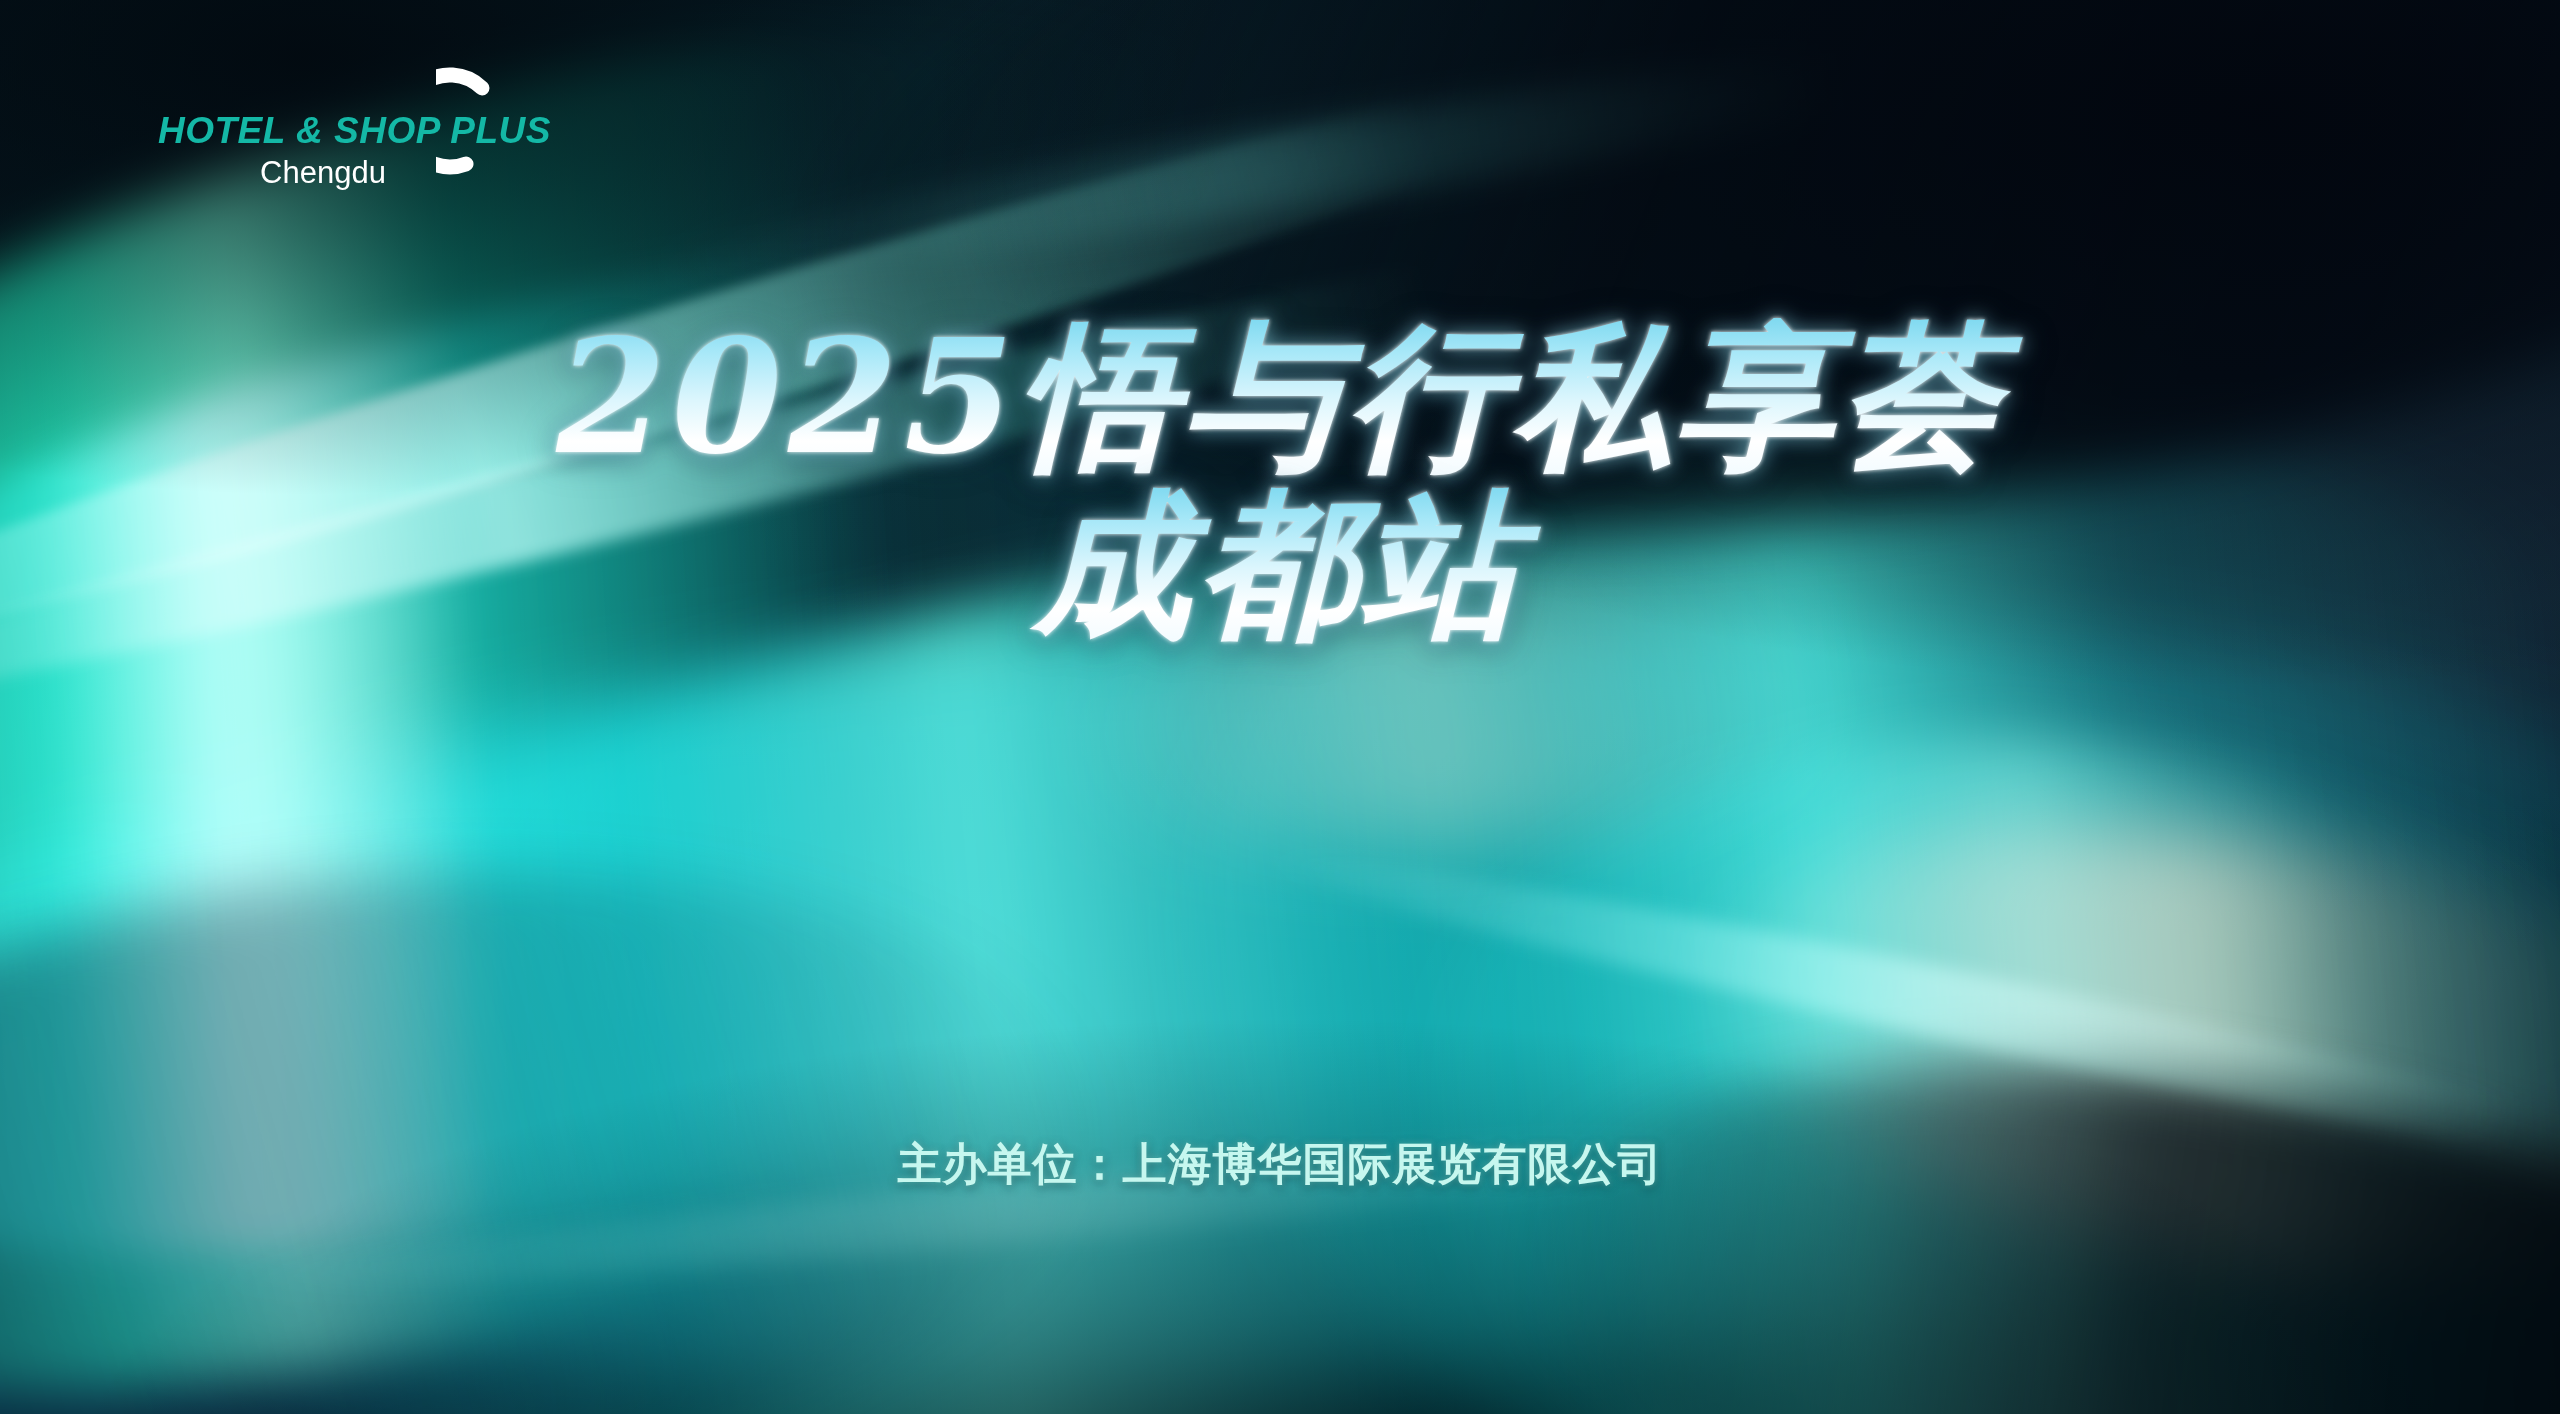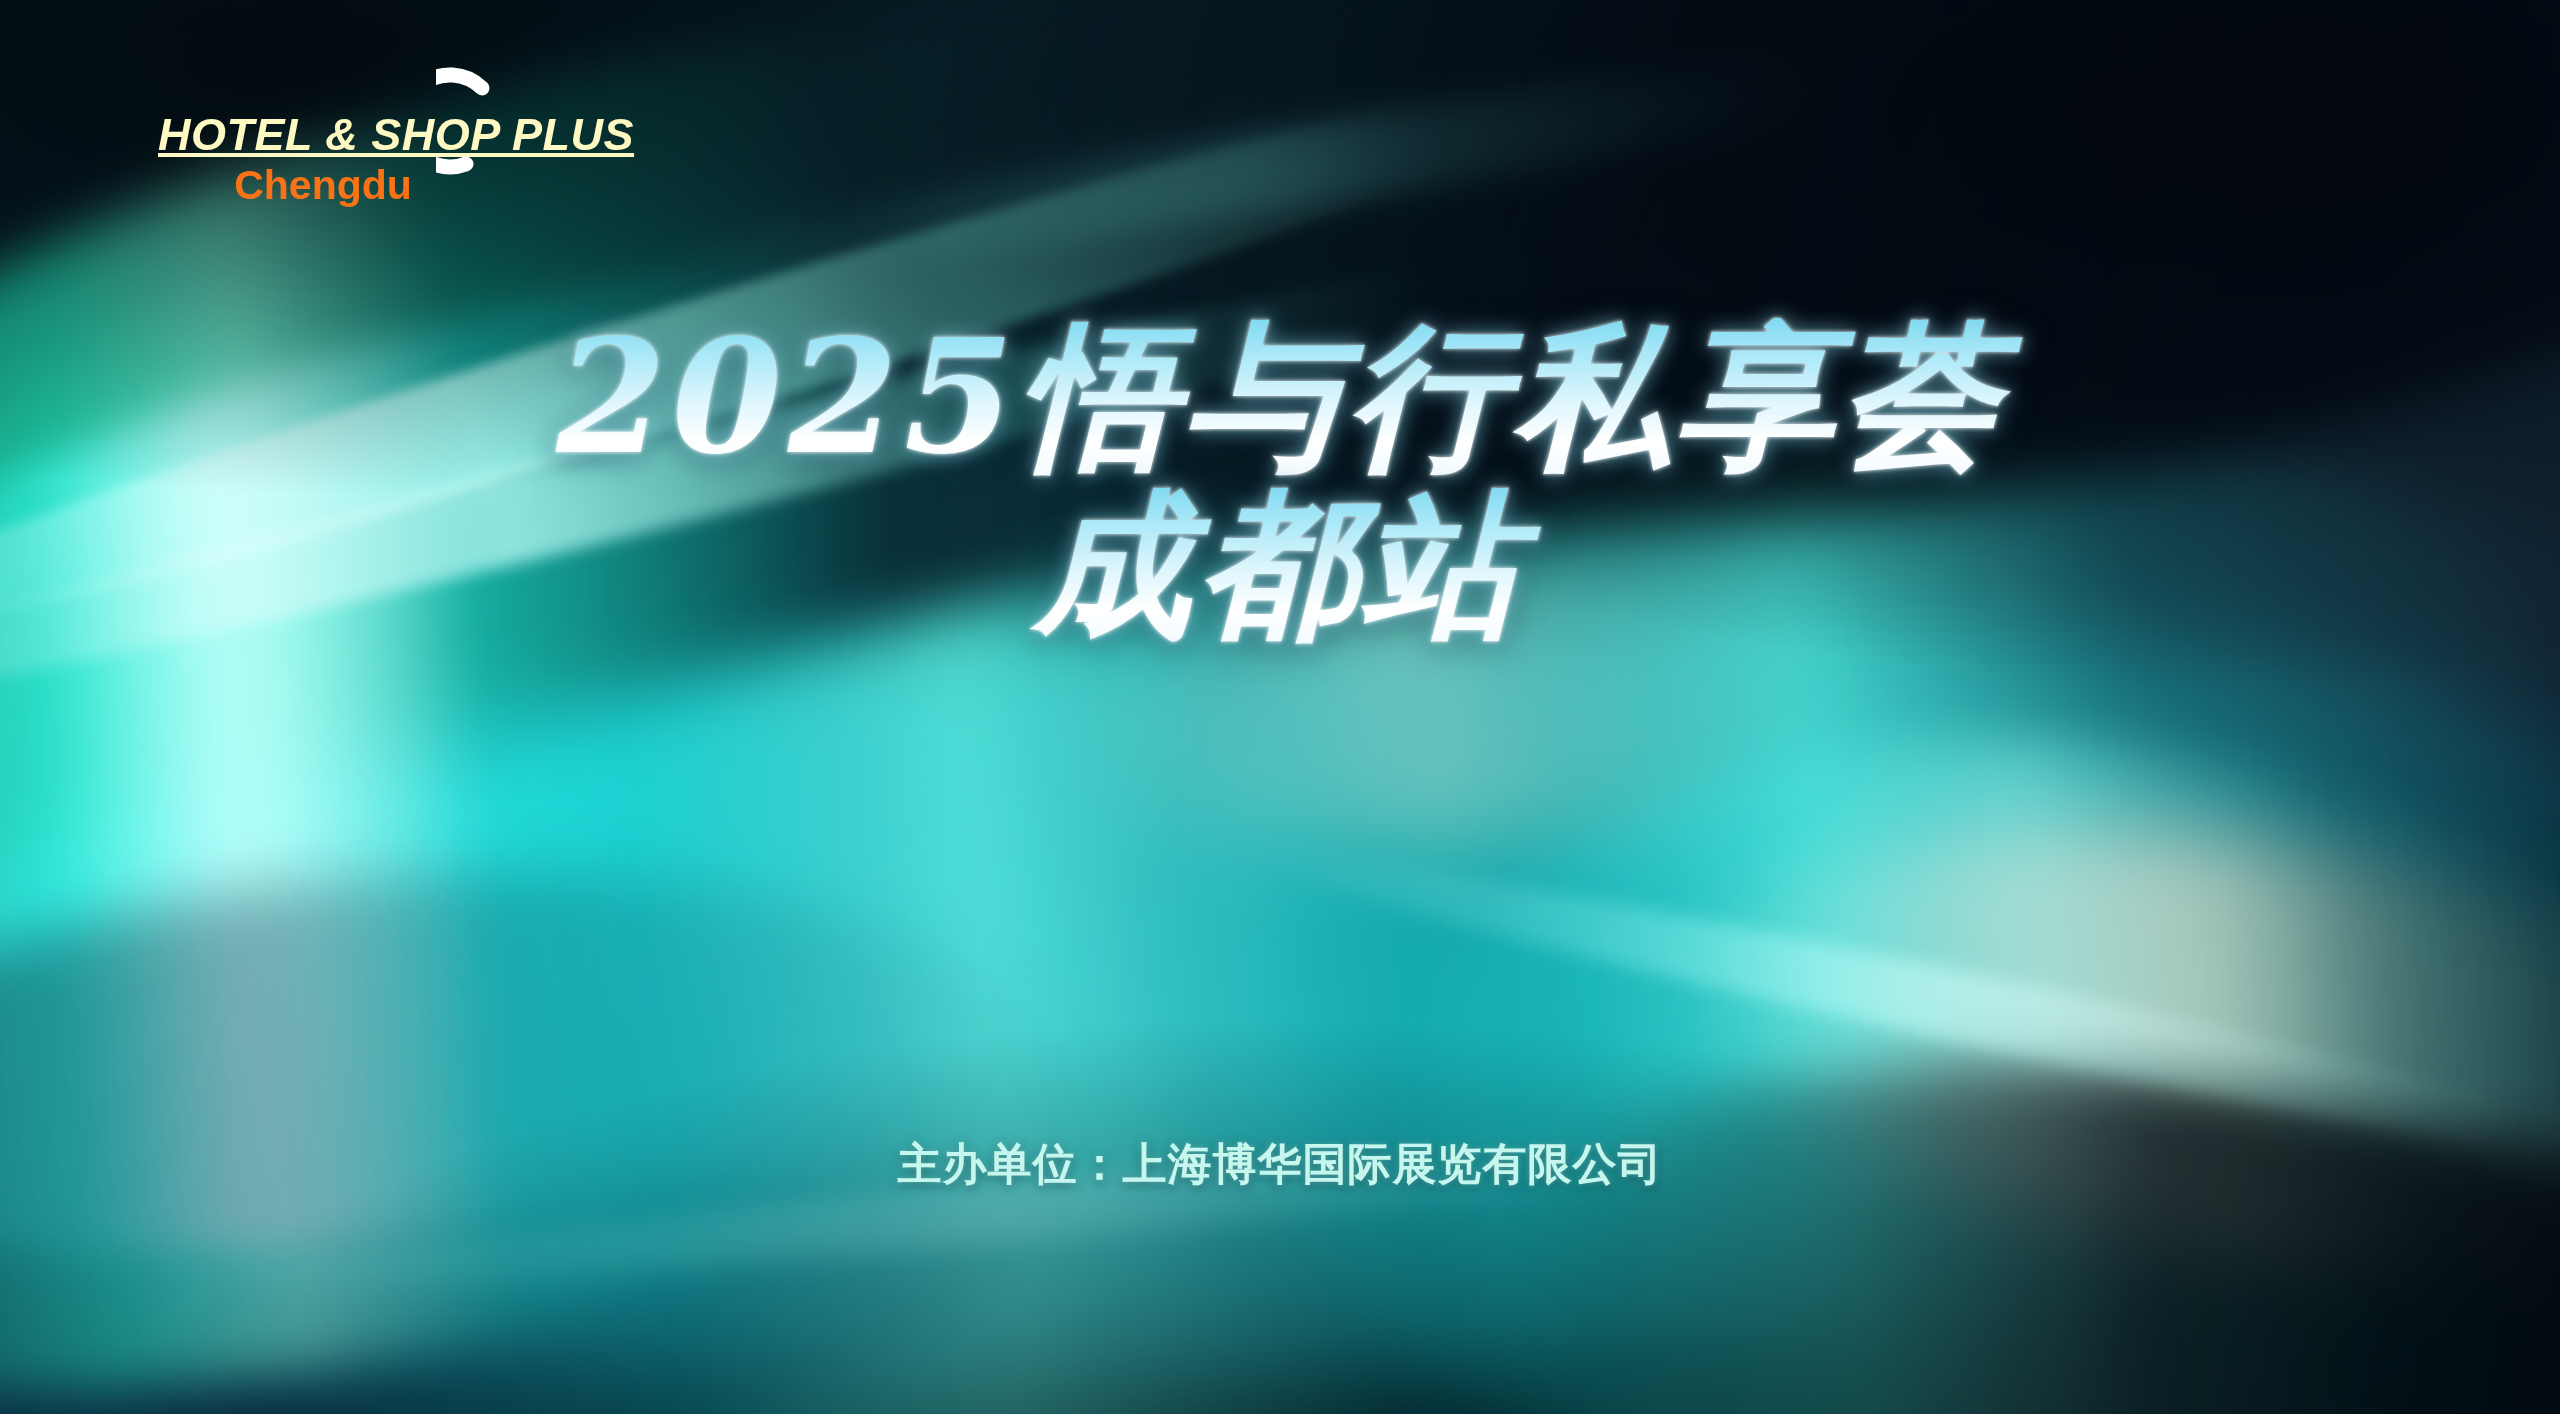--- a/index.html
+++ b/index.html
@@ -237,34 +237,33 @@
     height: 120px;
   }
   .logo-text {
     position: absolute;
     left: 8px;
     top: 52px;
     width: 370px;
     text-align: left;
   }
   .logo-main {
-    font-size: 45px;
+    font-size: 37px;
     font-weight: 700;
     font-style: italic;
     letter-spacing: 0.5px;
-    color: #fef9c3;
+    color: #14b8a6;
     line-height: 1;
     white-space: nowrap;
-    text-decoration: underline;
   }
   .logo-sub {
     margin-top: 8px;
-    font-size: 41px;
-    font-weight: 700;
-    color: #f97316;
+    font-size: 31px;
+    font-weight: 400;
+    color: #ffffff;
     line-height: 1;
     text-align: center;
     width: 330px;
   }
 
   
   .title-block {
     position: absolute;
     left: 0;
     right: 0;

